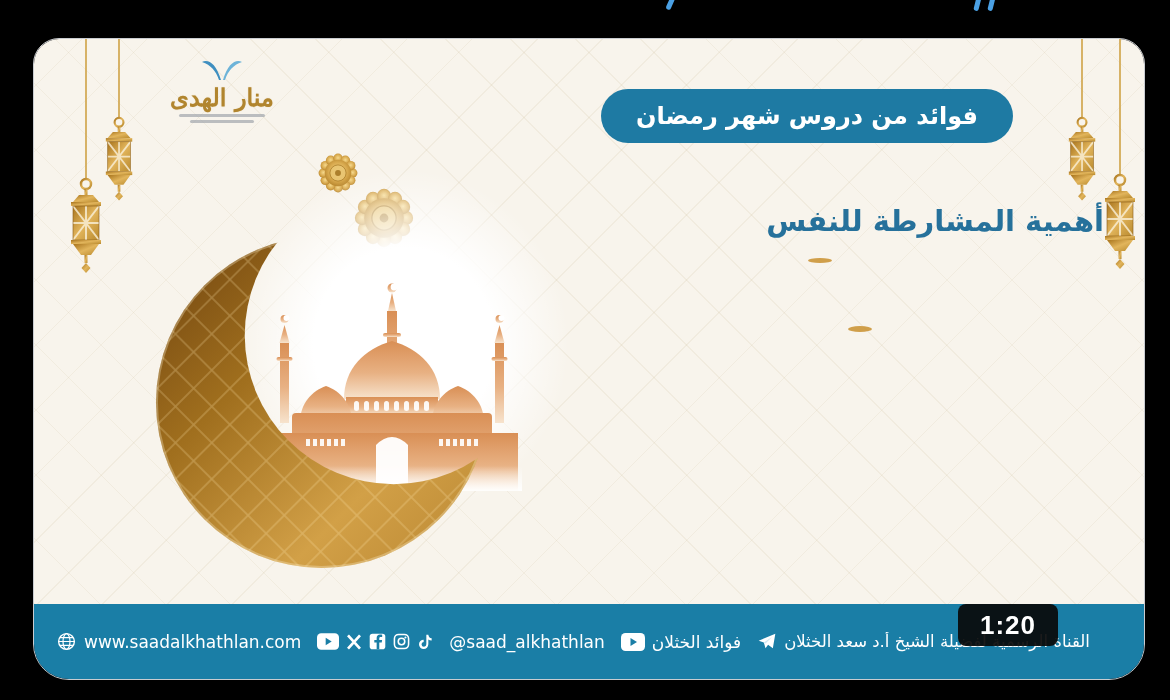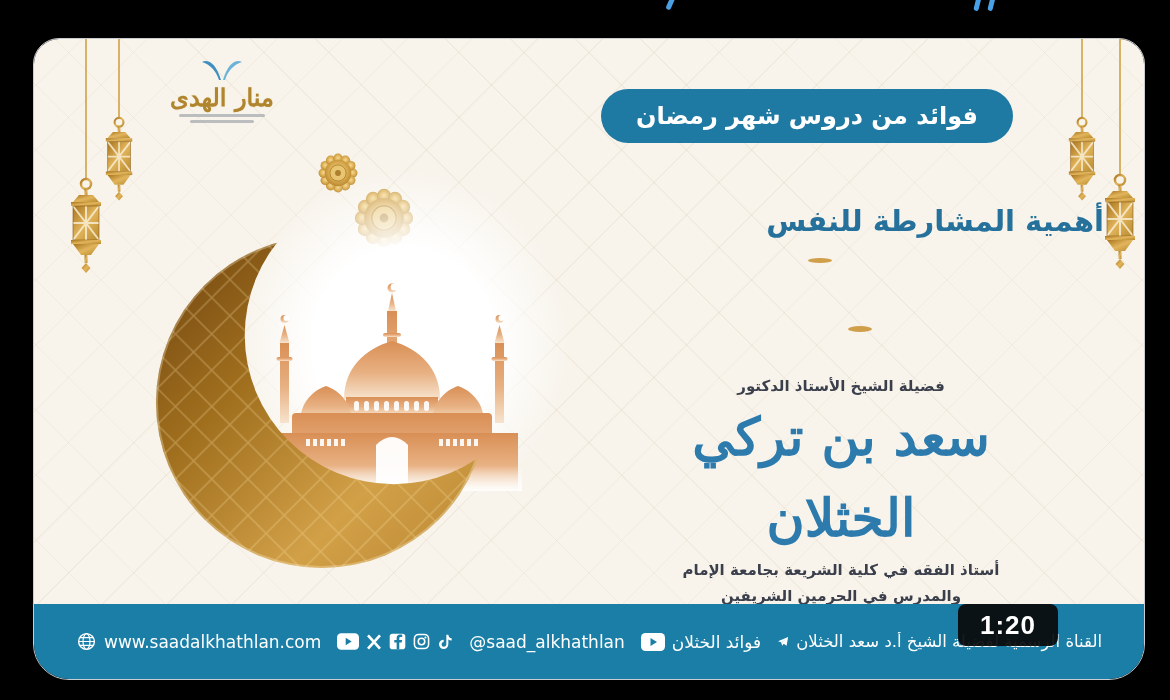--- a/index.html
+++ b/index.html
@@ -54,21 +54,21 @@
 
   
   .speaker{position:absolute;left:597px;top:338px;width:420px;text-align:center;direction:rtl;}
   .speaker .honorific{font-size:15px;font-weight:700;color:#3a3f4b;letter-spacing:0;}
   .speaker .name{font-family:"DejaVu Serif","Liberation Serif",serif;
                  font-size:52px;font-weight:700;color:#2d7aad;line-height:1.55;margin-top:2px;}
   .speaker .bio{font-size:15px;font-weight:700;color:#3a3f4b;line-height:1.7;}
 
   
   .footer{position:absolute;left:0;bottom:0;width:100%;height:75px;background:#1a7ea6;
-          display:flex;align-items:center;padding:0 42px;box-sizing:border-box;gap:16px;
+          display:flex;align-items:center;padding:0 22px;box-sizing:border-box;gap:16px;
           color:#ffffff;white-space:nowrap;}
   .f-item{display:flex;align-items:center;gap:7px;font-size:17px;font-weight:500;}
   .f-icons{display:flex;align-items:center;gap:7px;}
   .rtl{direction:rtl;}
   .caption{font-size:16.5px;overflow:hidden;flex:1 1 auto;}
 
   
   .duration{position:absolute;left:958px;top:604px;width:100px;height:42px;border-radius:8px;
             background:rgba(10,10,10,.93);color:#ffffff;font-weight:700;font-size:26px;
             line-height:42px;text-align:center;letter-spacing:1px;z-index:5;
@@ -262,26 +262,20 @@
       </svg>
 
       <div class="pill">فوائد من دروس شهر رمضان</div>
 
       <div class="title">
         <div class="l1">أهمية المشارطة للنفس</div>
       </div>
       <div class="gold-mark m1"></div>
       <div class="gold-mark m2"></div>
 
-      <div class="speaker">
-        <div class="honorific">فضيلة الشيخ الأستاذ الدكتور</div>
-        <div class="name">سعد بن تركي الخثلان</div>
-        <div class="bio">أستاذ الفقه في كلية الشريعة بجامعة الإمام</div>
-        <div class="bio">والمدرس في الحرمين الشريفين</div>
-      </div>
     </div>
 
     <div class="footer">
       <div class="f-item">
         <svg width="21" height="21" viewBox="0 0 24 24">
           <circle cx="12" cy="12" r="9" fill="none" stroke="#fff" stroke-width="1.6"></circle>
           <ellipse cx="12" cy="12" rx="4" ry="9" fill="none" stroke="#fff" stroke-width="1.4"></ellipse>
           <path d="M3,12 H21 M4.5,7.5 H19.5 M4.5,16.5 H19.5" stroke="#fff" stroke-width="1.3" fill="none"></path>
         </svg>
         <span>www.saadalkhathlan.com</span>

